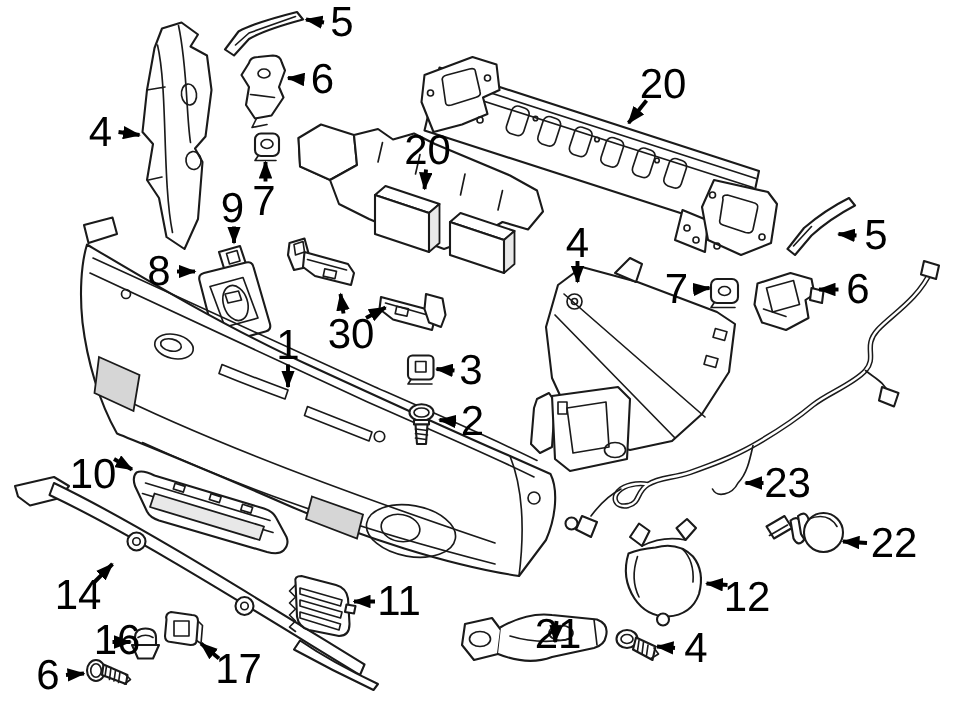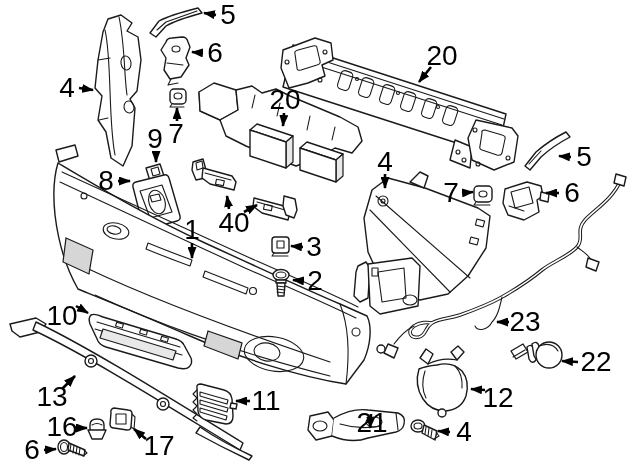--- a/index.html
+++ b/index.html
@@ -319,26 +319,26 @@
   <div class="callout" style="left:176px;top:134px">7</div>
   <div class="callout" style="left:155px;top:139px">9</div>
   <div class="callout" style="left:106px;top:181px">8</div>
   <div class="callout" style="left:285px;top:100px">20</div>
   <div class="callout" style="left:442px;top:56px">20</div>
   <div class="callout" style="left:584px;top:157px">5</div>
   <div class="callout" style="left:572px;top:193px">6</div>
   <div class="callout" style="left:451px;top:193px">7</div>
   <div class="callout" style="left:385px;top:162px">4</div>
   <div class="callout" style="left:192px;top:230px">1</div>
-  <div class="callout" style="left:234px;top:223px">40</div>
+  <div class="callout" style="left:234px;top:223px">30</div>
   <div class="callout" style="left:314px;top:247px">3</div>
   <div class="callout" style="left:315px;top:281px">2</div>
   <div class="callout" style="left:62px;top:316px">10</div>
-  <div class="callout" style="left:52px;top:397px">13</div>
-  <div class="callout" style="left:62px;top:427px">16</div>
+  <div class="callout" style="left:52px;top:397px">14</div>
+  <div class="callout" style="left:78px;top:427px">16</div>
   <div class="callout" style="left:32px;top:450px">6</div>
   <div class="callout" style="left:159px;top:446px">17</div>
   <div class="callout" style="left:266px;top:401px">11</div>
   <div class="callout" style="left:372px;top:423px">21</div>
   <div class="callout" style="left:464px;top:432px">4</div>
   <div class="callout" style="left:498px;top:398px">12</div>
   <div class="callout" style="left:596px;top:362px">22</div>
   <div class="callout" style="left:525px;top:322px">23</div>
 </div>
 

